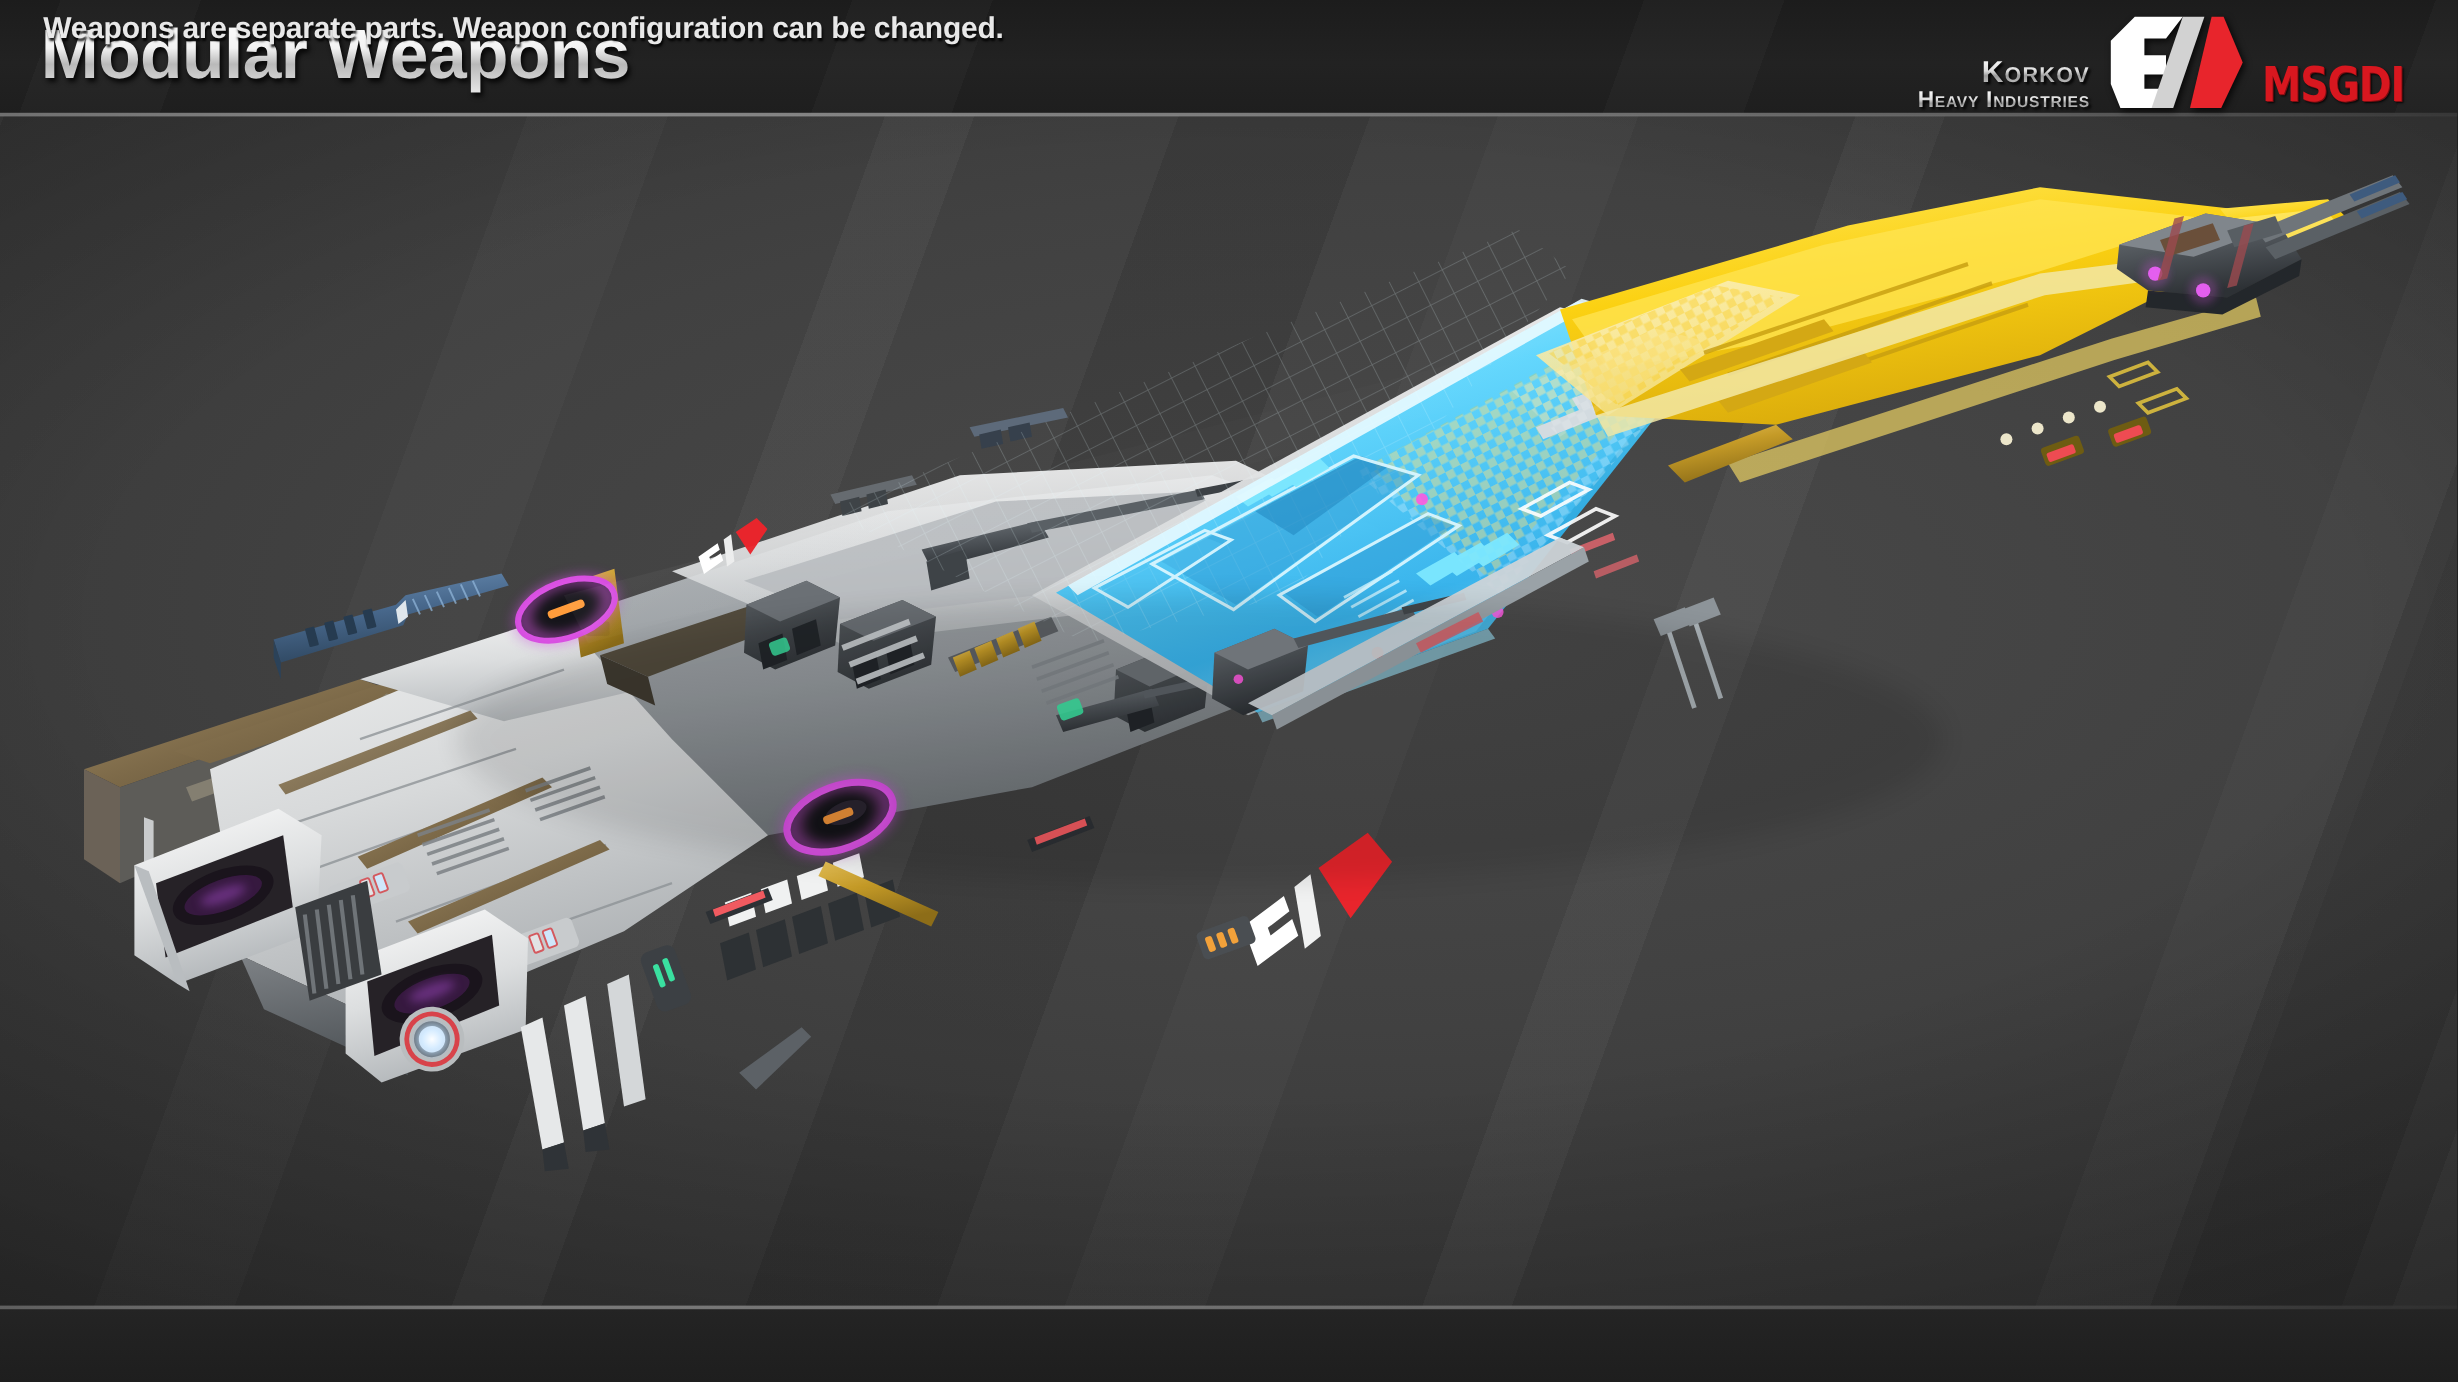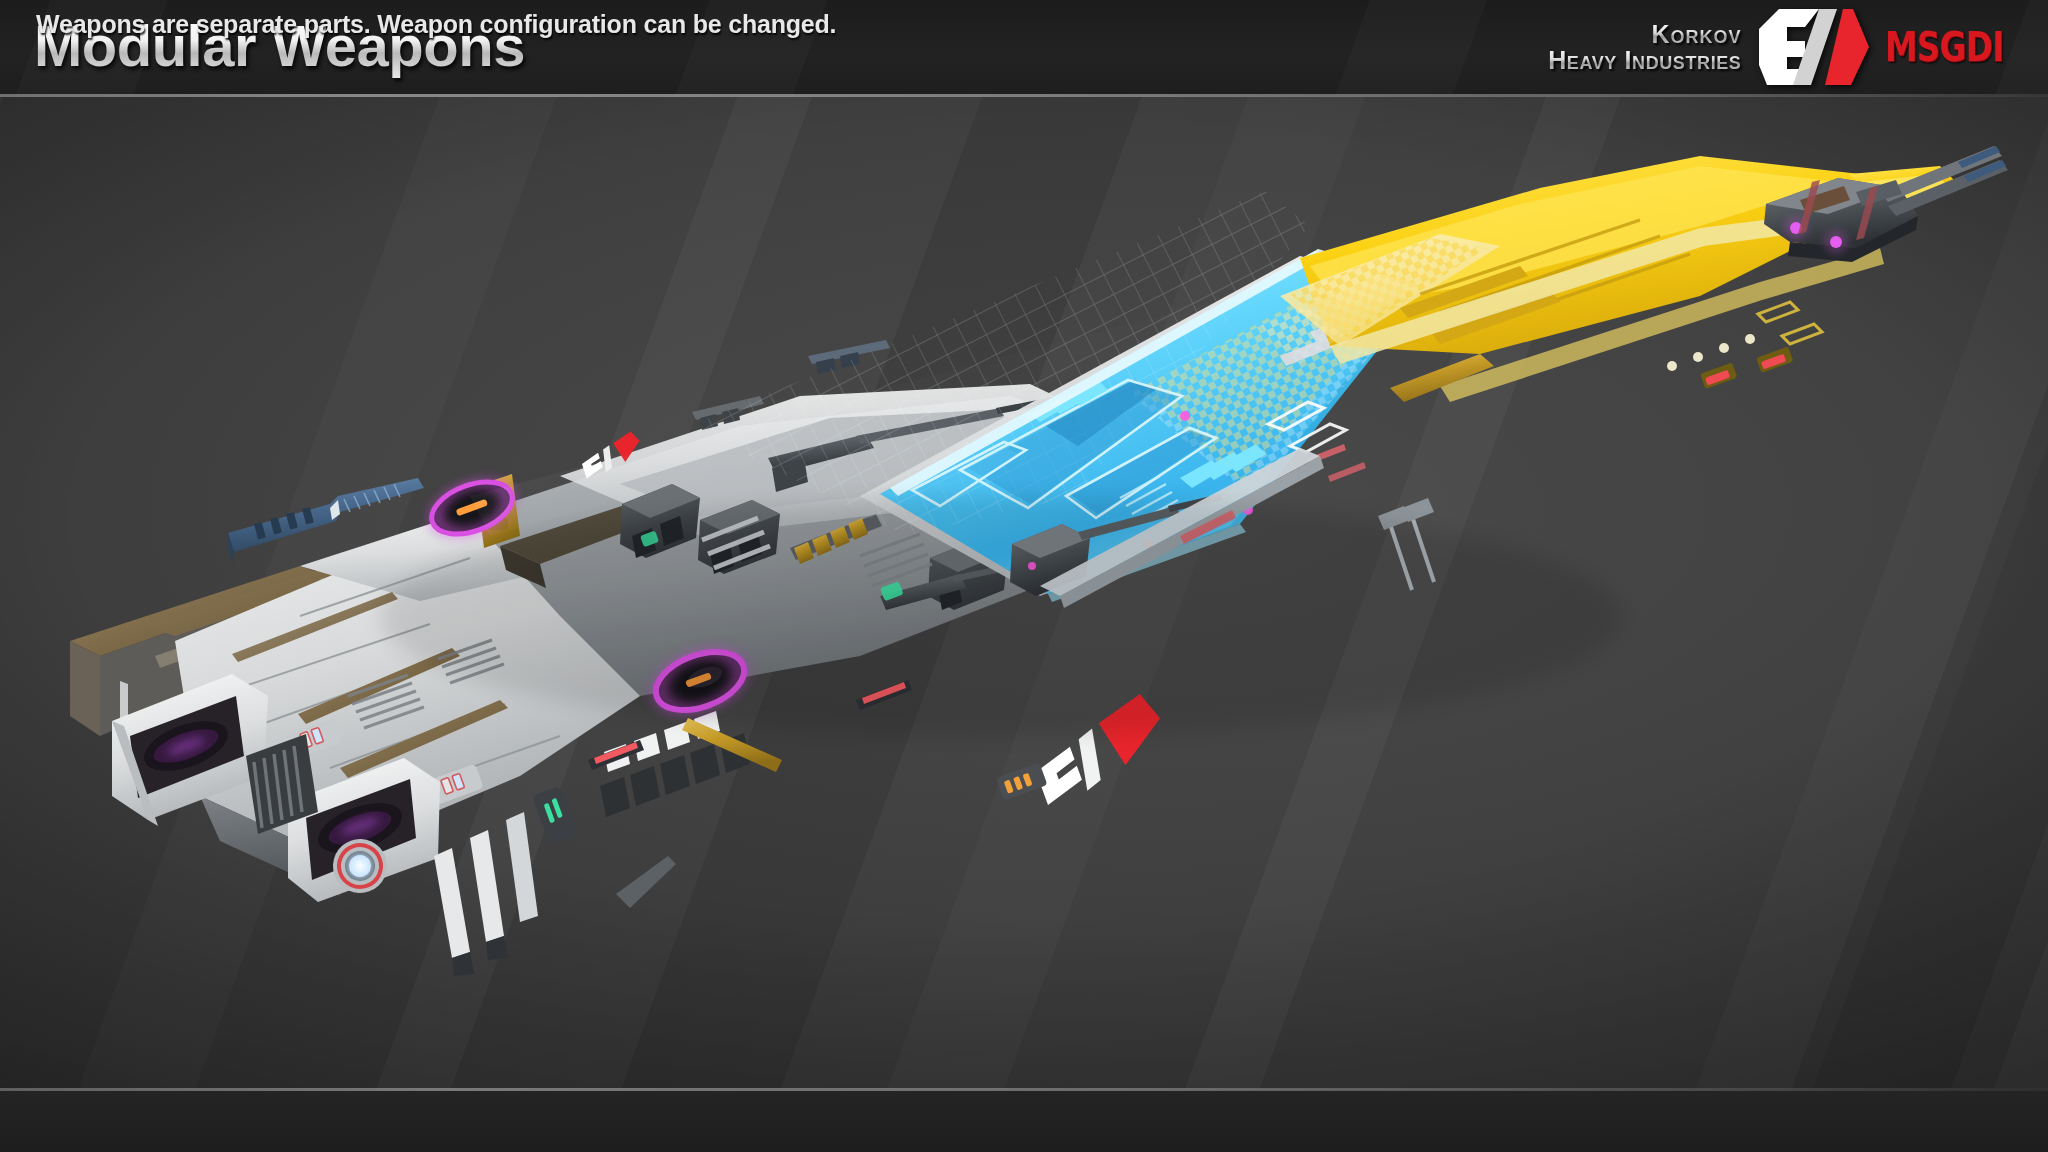--- a/index.html
+++ b/index.html
@@ -81,35 +81,35 @@
     background:linear-gradient(180deg,#ffffff 0%,#f2f2f2 42%,#b9b9b9 62%,#e9e9e9 100%);
     -webkit-background-clip:text; background-clip:text;
     color:transparent; -webkit-text-fill-color:transparent;
     filter:drop-shadow(2px 3px 2px rgba(0,0,0,.85));
     white-space:nowrap;
     text-decoration:underline;
   }
 
   #brand{
     position:absolute; right:18px; top:0; height:94px;
-    display:flex; align-items:center; gap:16px;
+    display:flex; align-items:flex-end; gap:16px;
   }
   #brand-text{
     text-align:right; line-height:1.06;
     font-variant:small-caps; font-weight:bold;
     filter:drop-shadow(2px 2px 1px rgba(0,0,0,.9));
   }
   #brand-text .l1{
     display:block; font-size:25px; letter-spacing:1px;
     background:linear-gradient(180deg,#ffffff 0%,#dcdcdc 45%,#9a9a9a 60%,#d7d7d7 100%);
     -webkit-background-clip:text; background-clip:text;
     color:transparent; -webkit-text-fill-color:transparent;
   }
   #brand-text .l2{
-    display:block; font-size:25px; letter-spacing:.6px;
+    display:block; font-size:19px; letter-spacing:.6px;
     background:linear-gradient(180deg,#ffffff 0%,#dcdcdc 45%,#9a9a9a 60%,#d7d7d7 100%);
     -webkit-background-clip:text; background-clip:text;
     color:transparent; -webkit-text-fill-color:transparent;
   }
   #brand-logo{ width:112px; height:84px; display:block; filter:drop-shadow(2px 2px 3px rgba(0,0,0,.8)); }
   #msgdi{
     font-size:40px; font-weight:bold; color:#d8171f;
     letter-spacing:-1px;
     transform:scaleX(.82); transform-origin:left center;
     font-family:"DejaVu Sans", sans-serif;

